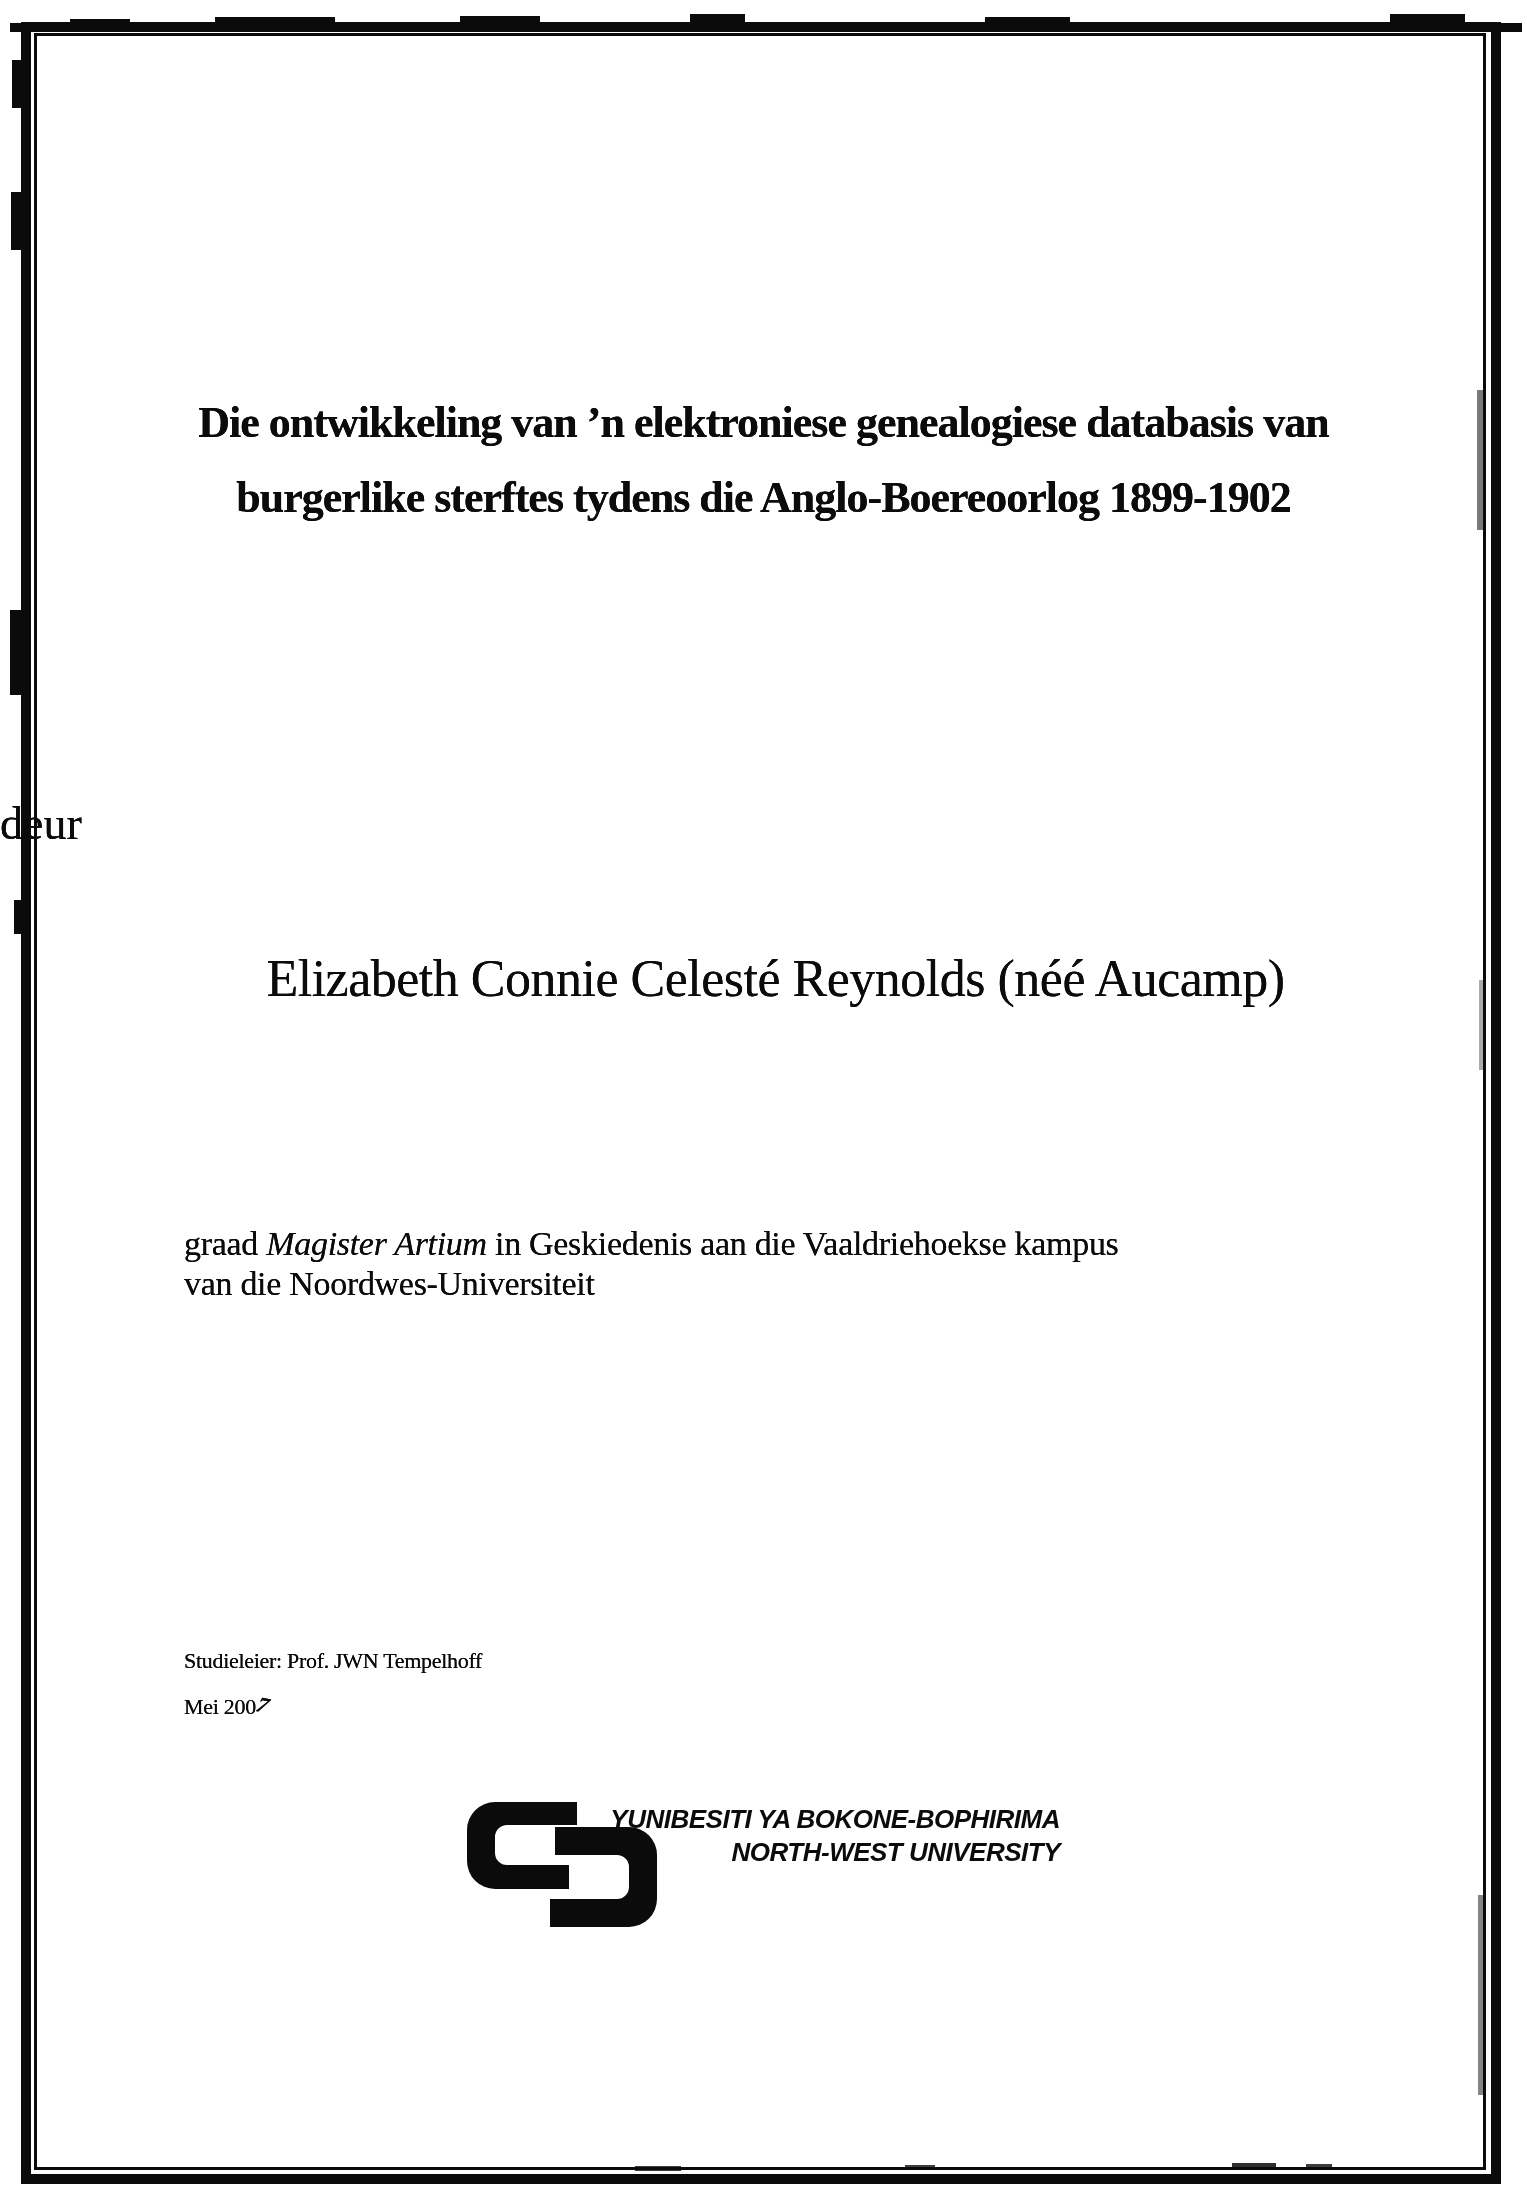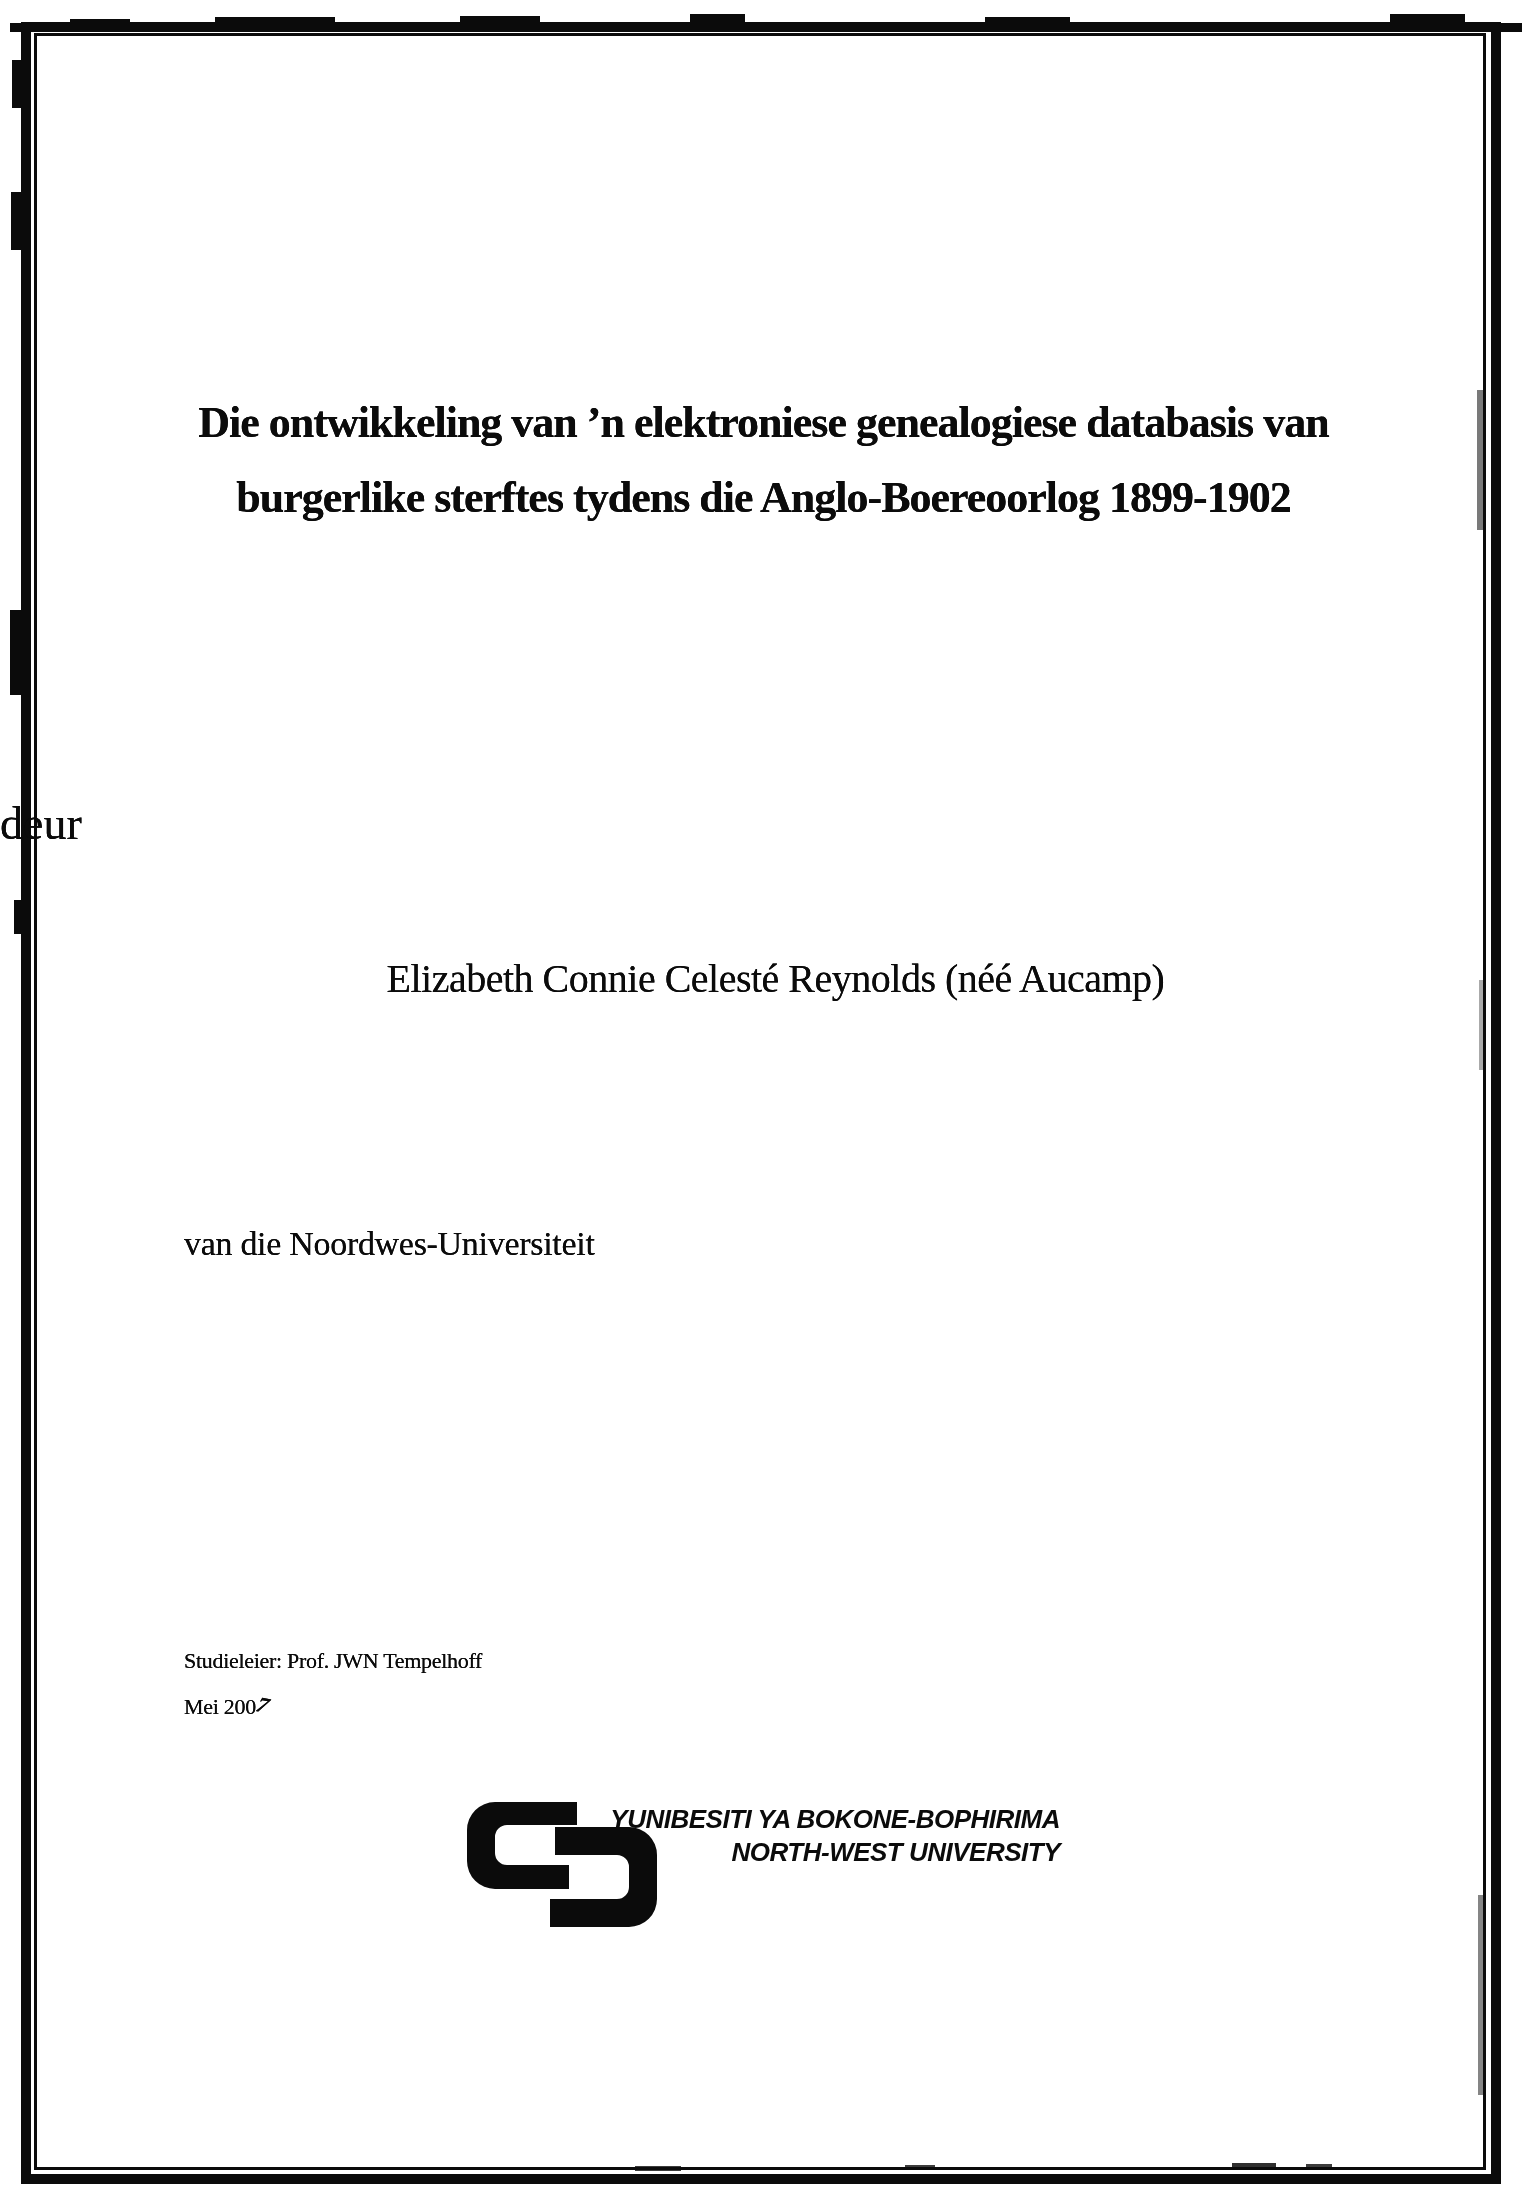--- a/index.html
+++ b/index.html
@@ -46,21 +46,21 @@
     position:absolute;left:80px;right:80px;top:385px;
     text-align:center;font-size:44px;line-height:75px;
     letter-spacing:-1px;font-weight:700;margin:0;
   }
   .byline{
     position:absolute;left:0;right:0;top:807px;
     text-align:left;font-size:46px;line-height:34px;
   }
   .author{
     position:absolute;left:0;right:0;top:959px;
-    text-align:center;font-size:40px;line-height:40px;letter-spacing:-.5px;margin-left:24px;
+    text-align:center;font-size:52px;line-height:40px;letter-spacing:-.5px;margin-left:24px;
   }
   .declaration{
     position:absolute;left:184px;top:1224px;width:1148px;
     font-size:34px;line-height:40px;letter-spacing:-.3px;
   }
   .decl-line1{text-align:justify;text-align-last:justify;}
   .decl-line2,.decl-line3{text-align:left;}
   .supervisor-block{
     position:absolute;left:184px;top:1638px;
     font-size:22px;line-height:46px;letter-spacing:-.3px;
@@ -112,20 +112,21 @@
   <h1 class="title-block ink">
     <span>Die ontwikkeling van ’n elektroniese genealogiese databasis van</span><br>
     <span>burgerlike sterftes tydens die Anglo-Boereoorlog 1899-1902</span>
   </h1>
 
   <div class="byline ink">deur</div>
 
   <div class="author ink">Elizabeth Connie Celesté Reynolds (néé Aucamp)</div>
 
   <div class="declaration ink">
+    <div class="decl-line2"><span>graad </span><em>Magister Artium</em><span> in Geskiedenis aan die Vaaldriehoekse kampus</span></div>
     <div class="decl-line3">van die Noordwes-Universiteit</div>
   </div>
 
   <div class="supervisor-block ink">
     <div>Studieleier: Prof. JWN Tempelhoff</div>
     <div><span>Mei 200</span><span class="digit-glitch">7</span></div>
   </div>
 
   <div class="logo">
     <svg class="logo-mark" width="190" height="125" viewBox="0 0 190 125" xmlns="http://www.w3.org/2000/svg">

